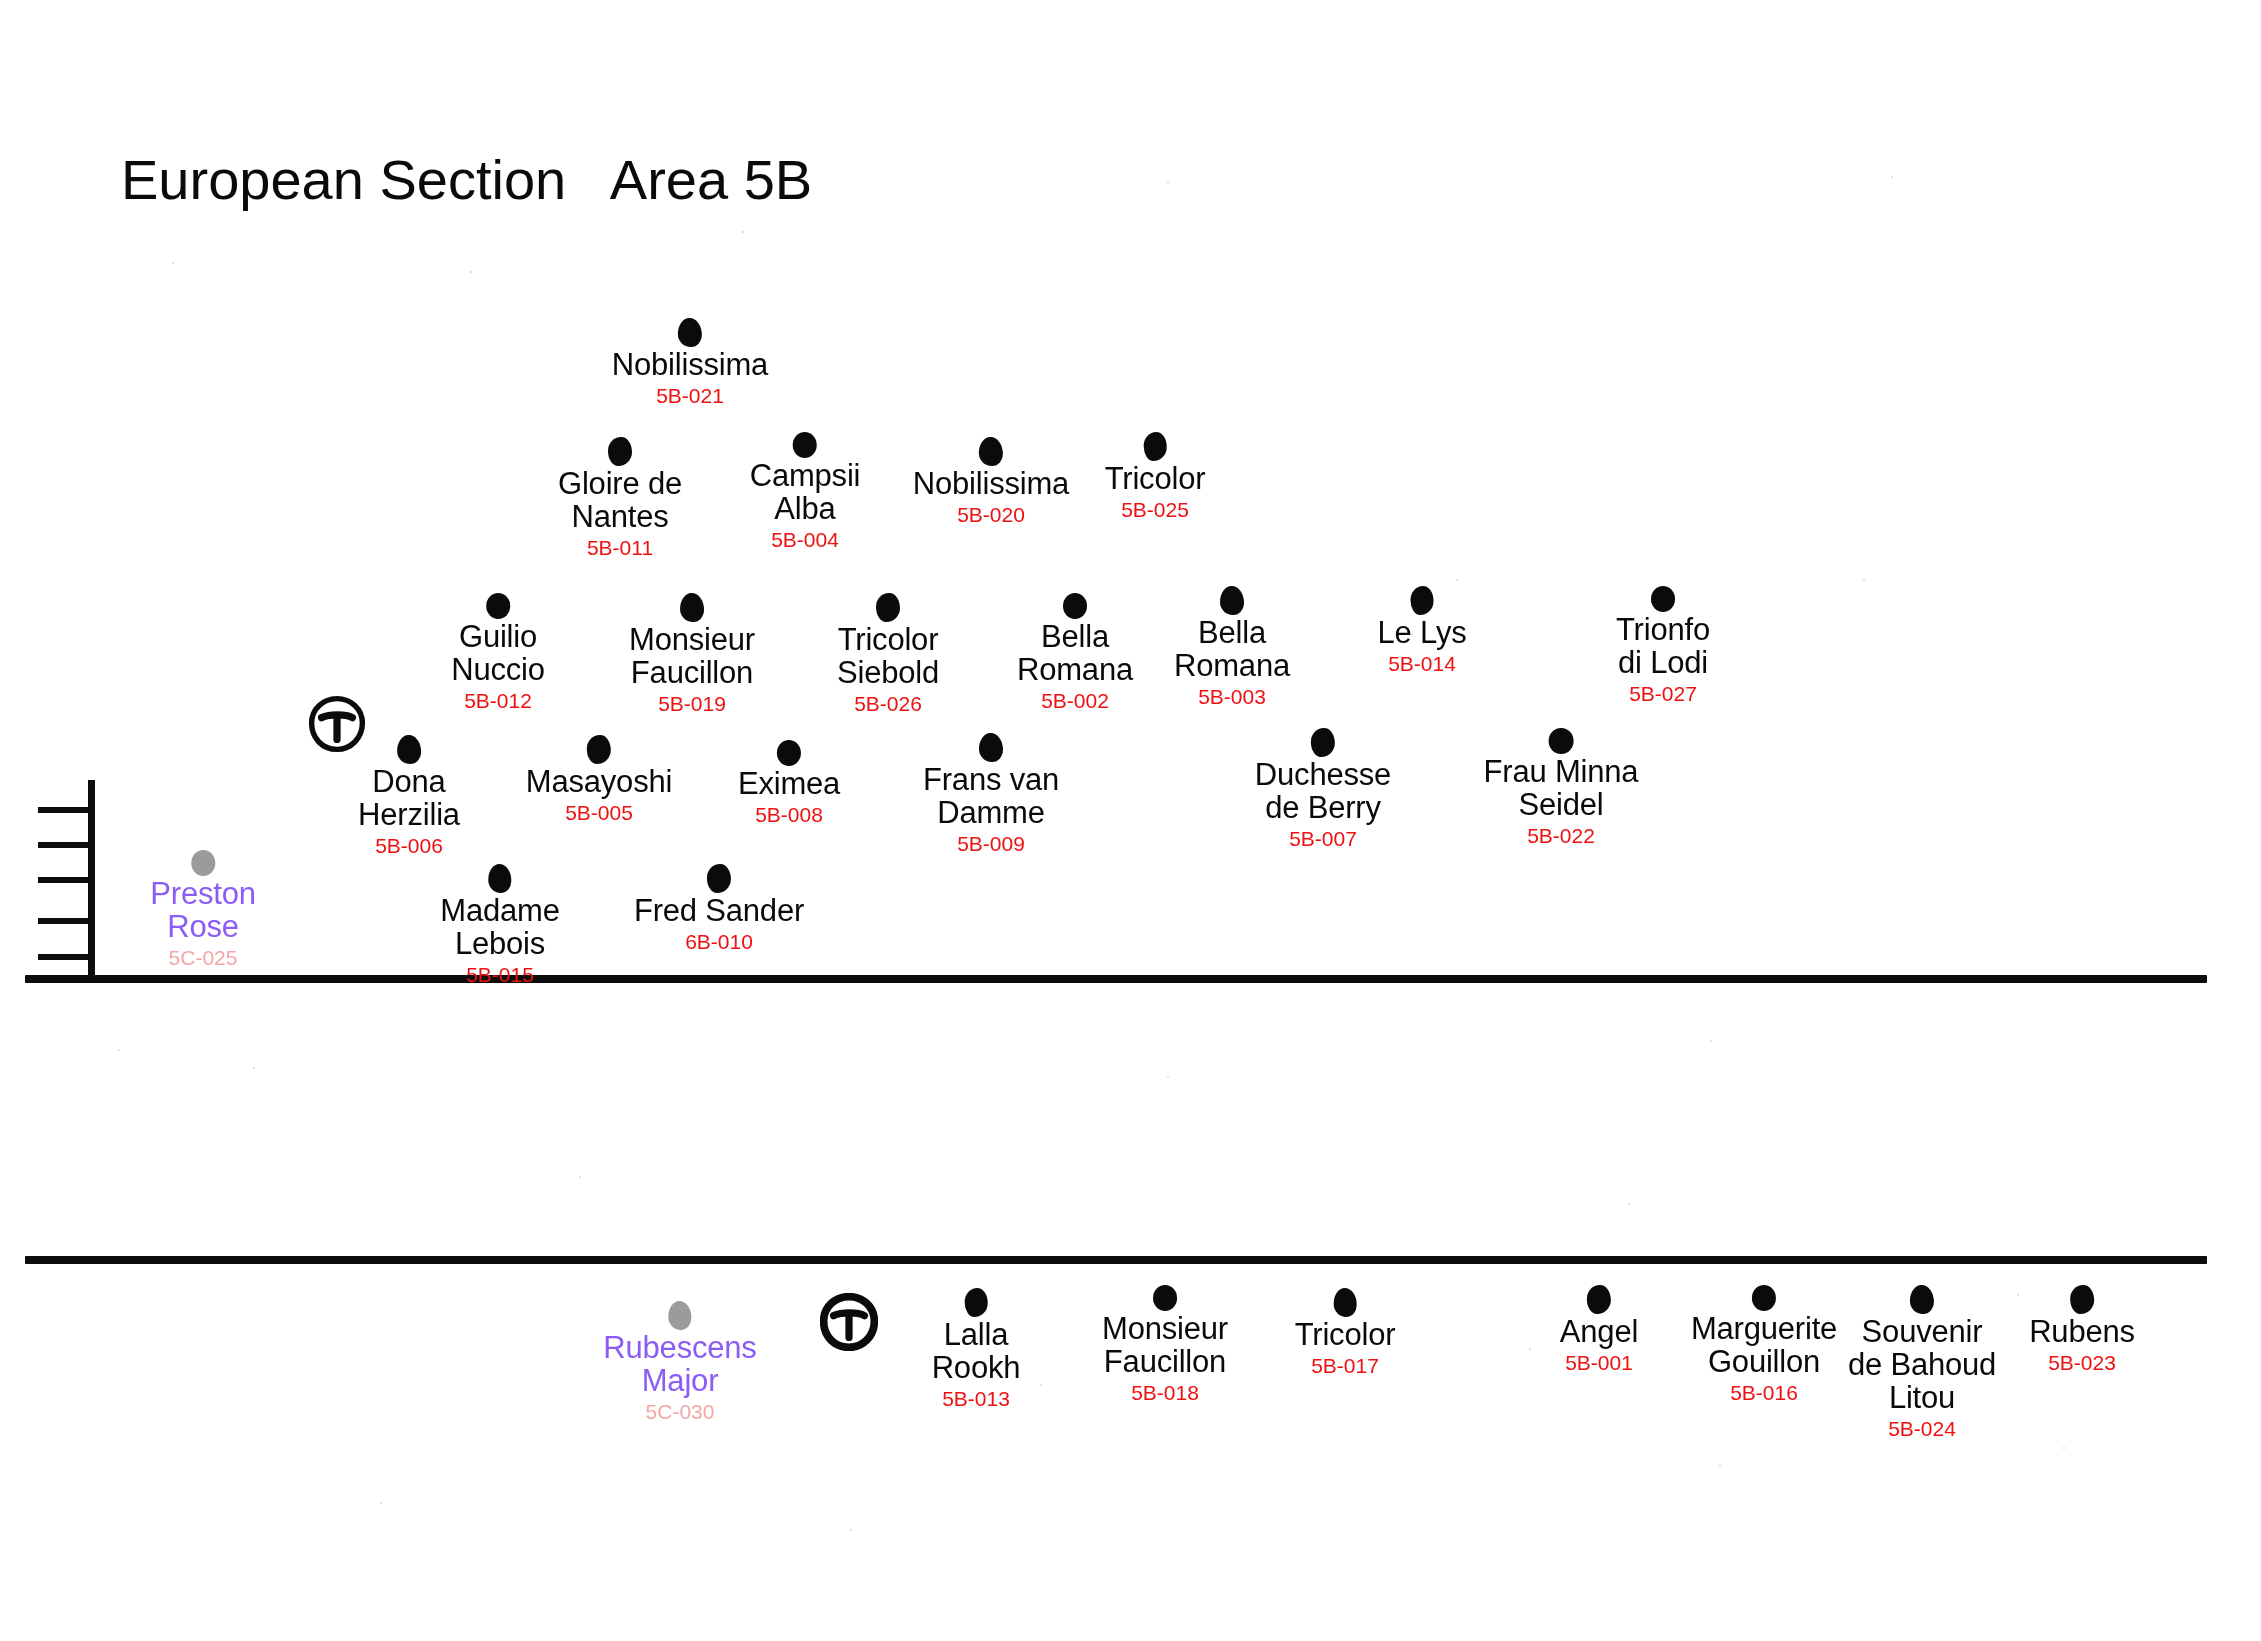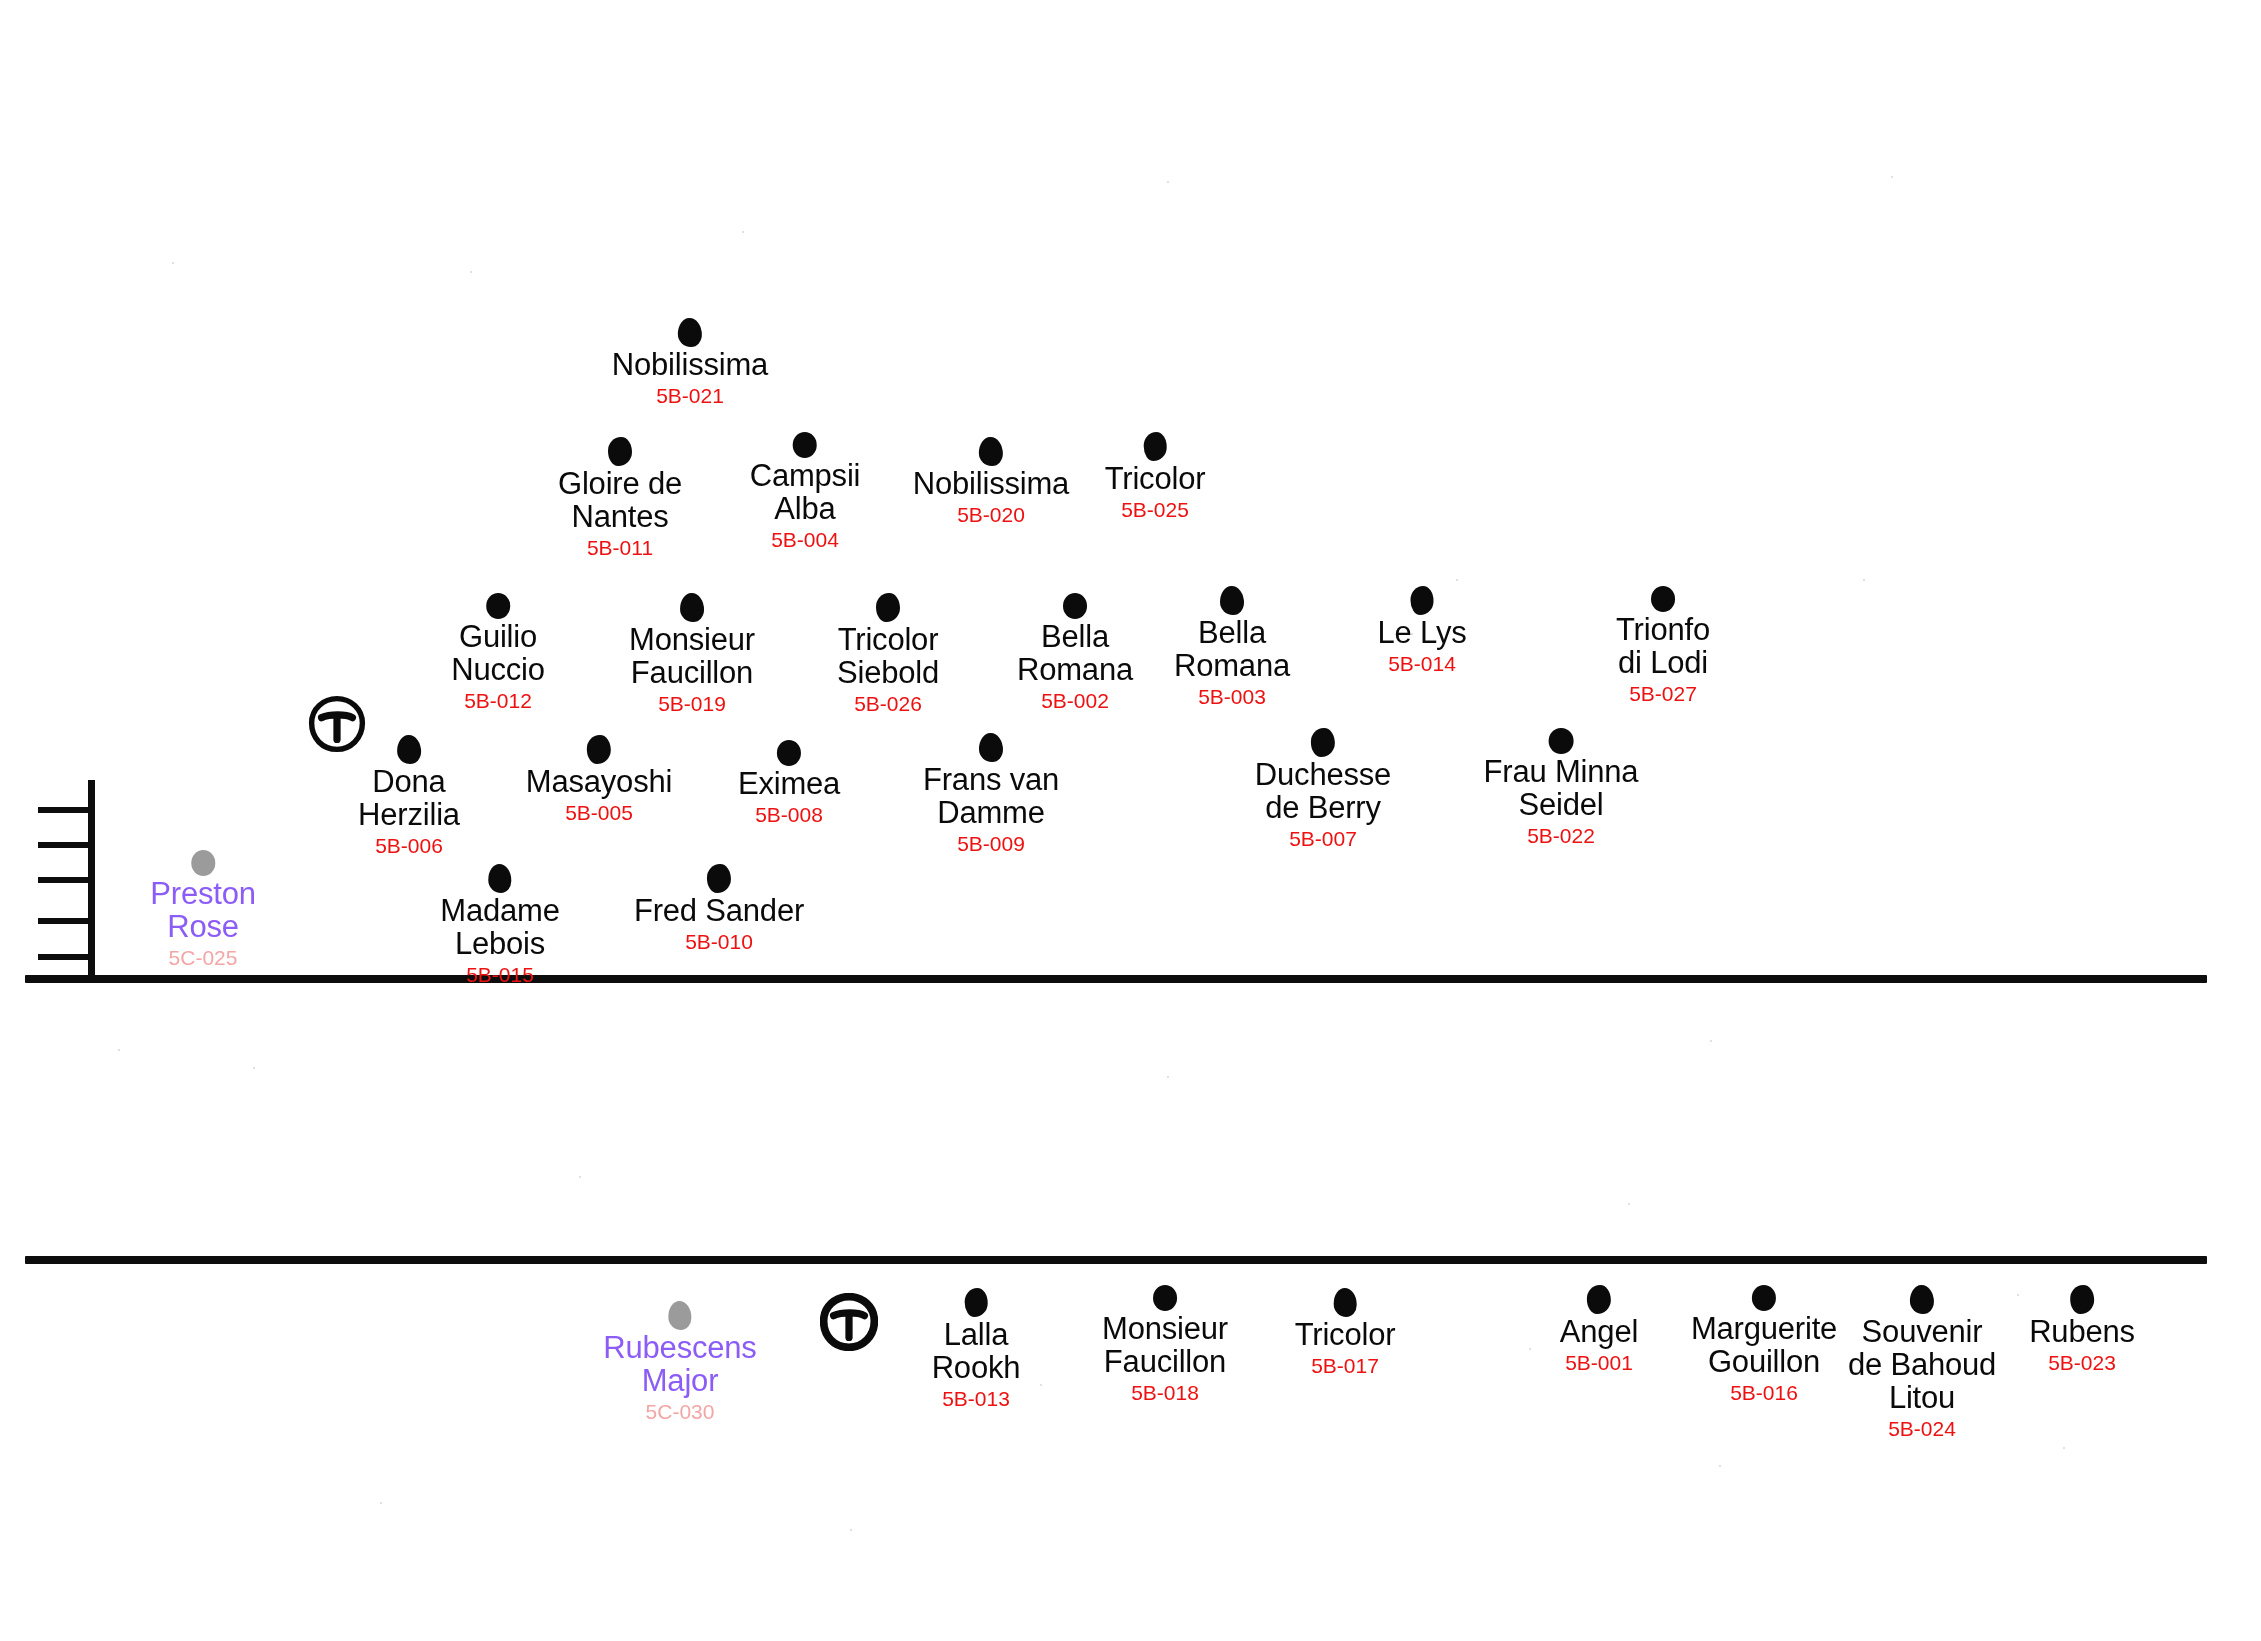--- a/index.html
+++ b/index.html
@@ -125,20 +125,21 @@
     width: 1.8px;
     height: 1.8px;
     border-radius: 50%;
   }
 </style>
 </head>
 <body>
 
 <div id="map">
 
+  <div id="map-title">European Section   Area 5B</div>
 
   <div id="scale-ruler">
     <div class="rail"></div>
     <div class="tick t0"></div>
     <div class="tick t1"></div>
     <div class="tick t2"></div>
     <div class="tick t3"></div>
     <div class="tick t4"></div>
   </div>
 
@@ -237,21 +238,21 @@
         <span class="code">5B-022</span>
       </div>
       <div class="plant " style="left: 500px; top: 864px;">
         <span class="dot"></span>
         <span class="name">Madame<br>Lebois</span>
         <span class="code">5B-015</span>
       </div>
       <div class="plant variant-b" style="left: 719px; top: 864px;">
         <span class="dot"></span>
         <span class="name">Fred Sander</span>
-        <span class="code">5B-010</span>
+        <span class="code">6B-010</span>
       </div>
       <div class="plant variant-c faded" style="left: 203px; top: 850px;">
         <span class="dot"></span>
         <span class="name">Preston<br>Rose</span>
         <span class="code">5C-025</span>
       </div>
       <div class="plant  faded" style="left: 680px; top: 1301px; text-align: center;">
         <span class="dot"></span>
         <span class="name">Rubescens<br>Major</span>
         <span class="code">5C-030</span>

